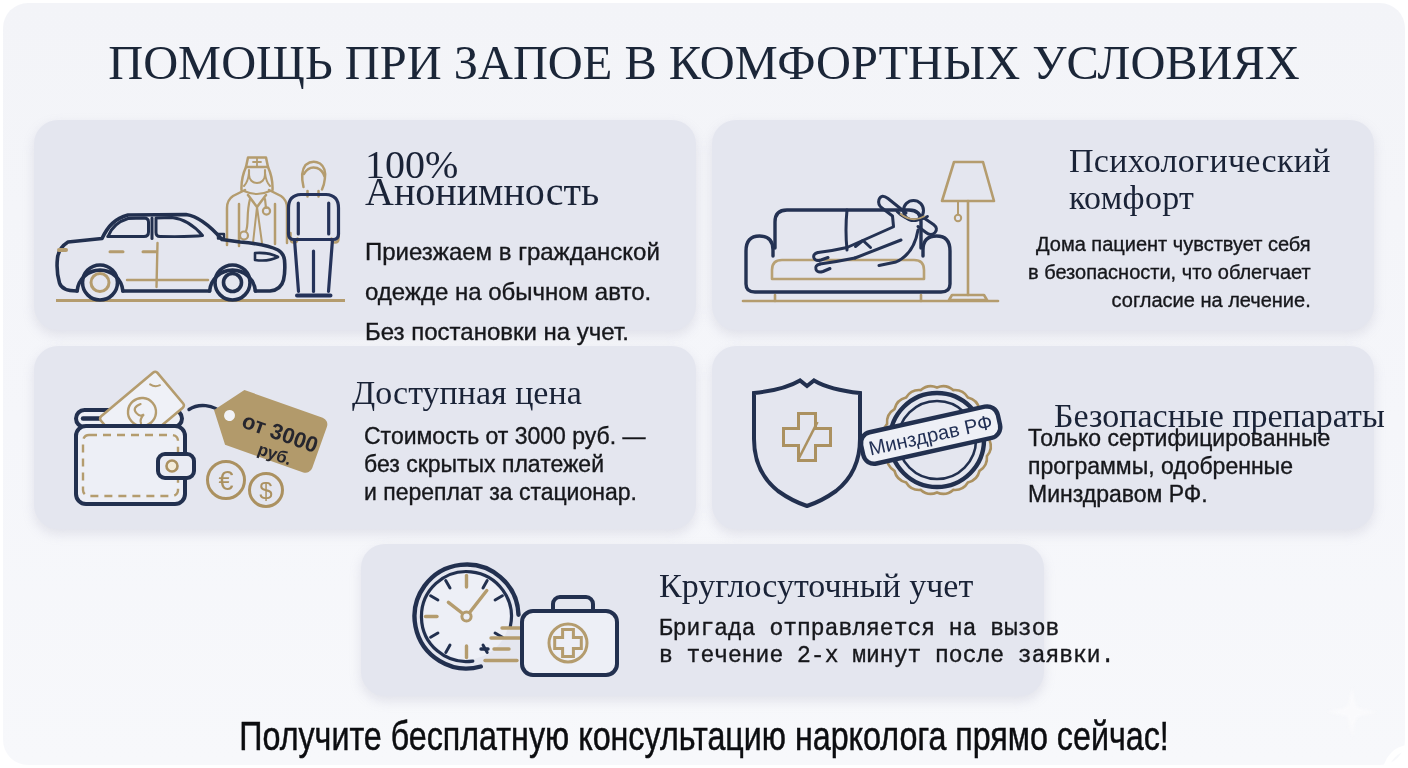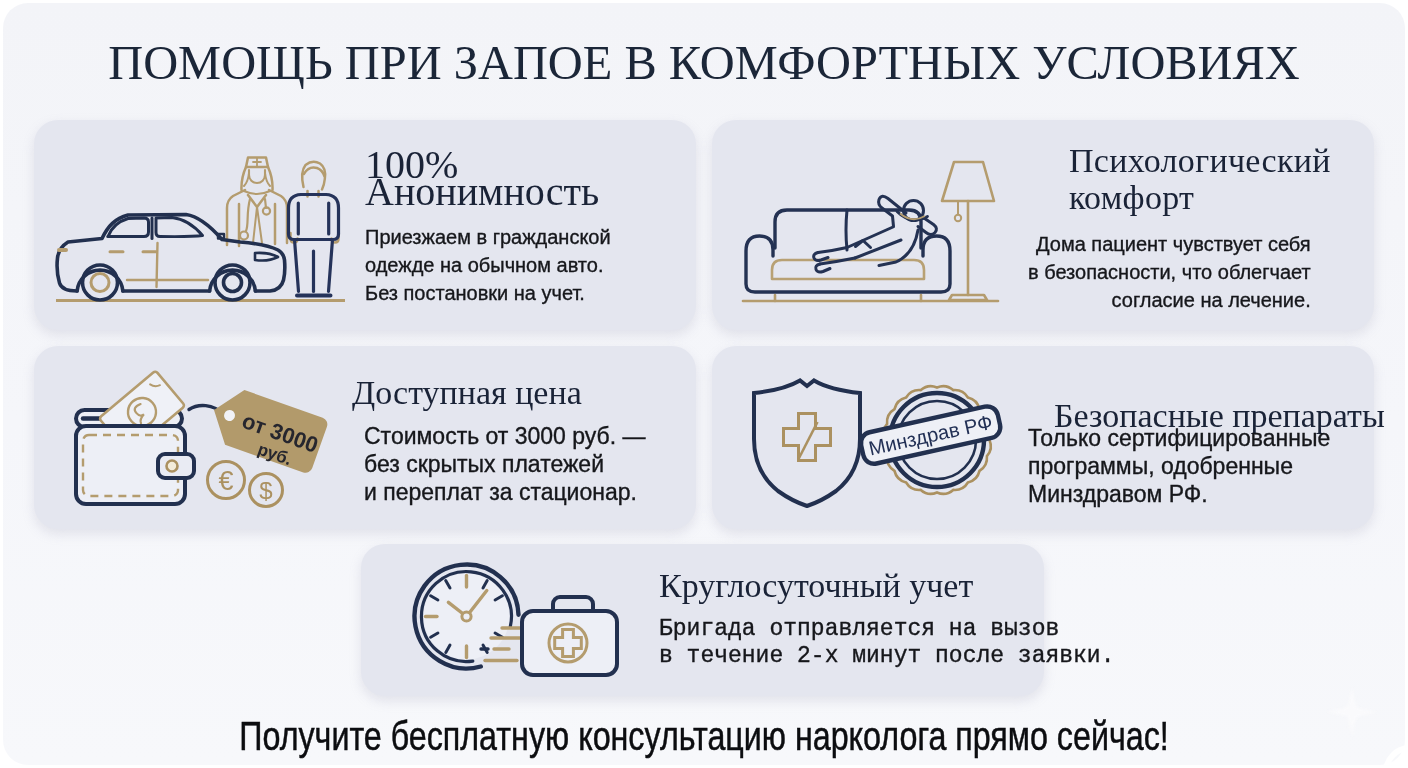--- a/index.html
+++ b/index.html
@@ -28,21 +28,21 @@
 <div class="panel"></div>
 <div class="title">ПОМОЩЬ ПРИ ЗАПОЕ В КОМФОРТНЫХ УСЛОВИЯХ</div>
 
 <div class="card" id="c1"></div>
 <div class="card" id="c2"></div>
 <div class="card" id="c3"></div>
 <div class="card" id="c4"></div>
 <div class="card" id="c5"></div>
 
 <div class="h" style="left:365px;top:151px;font-size:40px;line-height:27px;">100%<br>Анонимность</div>
-<div class="b" style="left:365px;top:223px;font-size:20px;line-height:28px;">Приезжаем в гражданской<br>одежде на обычном авто.<br>Без постановки на учет.</div>
+<div class="b" style="left:365px;top:232px;font-size:24px;line-height:40px;">Приезжаем в гражданской<br>одежде на обычном авто.<br>Без постановки на учет.</div>
 
 <div class="h" style="left:1028px;top:142px;font-size:34px;line-height:37px;letter-spacing:0.3px;margin-left:41px;">Психологический<br>комфорт</div>
 <div class="b" style="left:1028px;top:230px;font-size:20px;line-height:28px;text-align:right;">Дома пациент чувствует себя<br>в безопасности, что облегчает<br>согласие на лечение.</div>
 
 <div class="h" style="left:352px;top:376px;font-size:34px;line-height:34px;">Доступная цена</div>
 <div class="b" style="left:364px;top:422px;font-size:23px;line-height:28px;">Стоимость от 3000 руб. —<br>без скрытых платежей<br>и переплат за стационар.</div>
 
 <div class="h" style="left:1054px;top:375px;font-size:34px;line-height:33px;margin-top:24px;">Безопасные препараты</div>
 <div class="b" style="left:1028px;top:424px;font-size:23px;line-height:28px;">Только сертифицированные<br>программы, одобренные<br>Минздравом РФ.</div>
 

